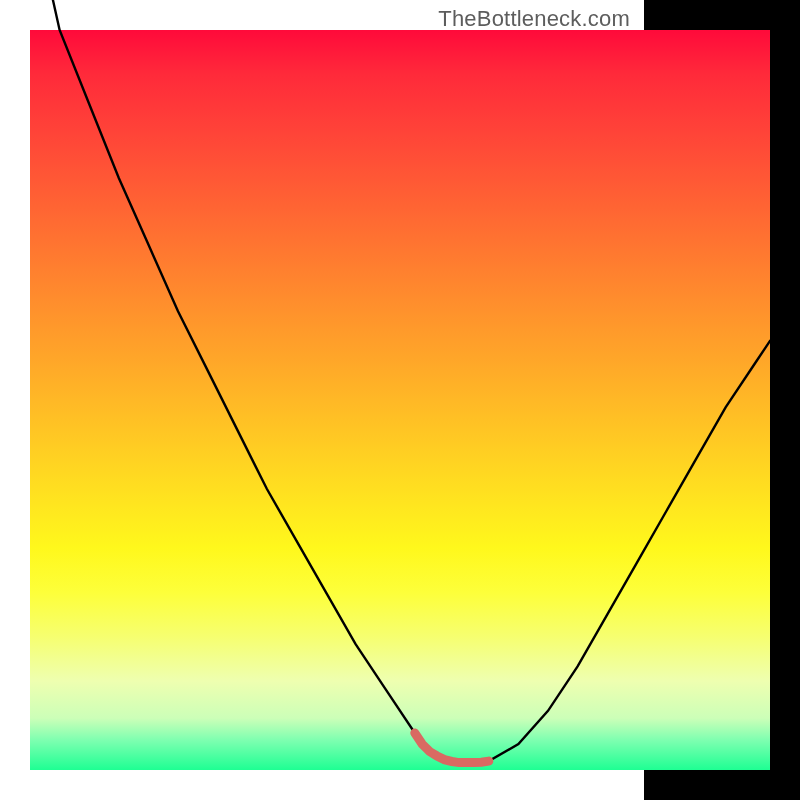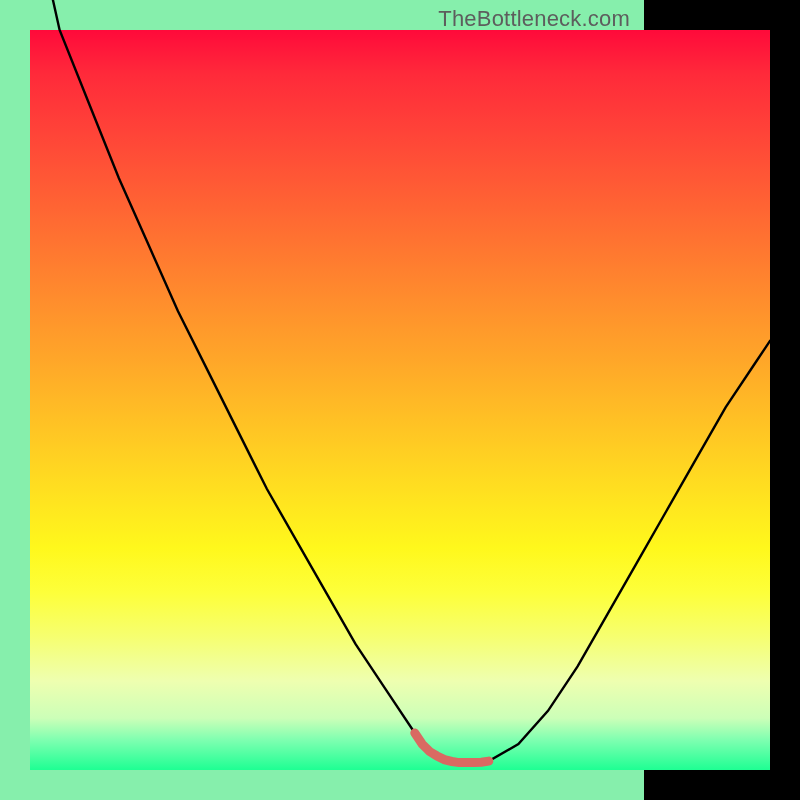--- a/index.html
+++ b/index.html
@@ -8,21 +8,21 @@
     width: 800px;
     height: 800px;
     background: #000;
     font-family: Arial, Helvetica, sans-serif;
     overflow: hidden;
   }
   .frame {
     position: relative;
     width: 644px;
     height: 800px;
-    background: #86efac;
+    background: #ffffff;
   }
   .plot-area {
     position: absolute;
     left: 30px;
     top: 30px;
     width: 740px;
     height: 740px;
     background: linear-gradient(to bottom,
       #ff0a3a 0%,
       #ff2a3a 6%,

